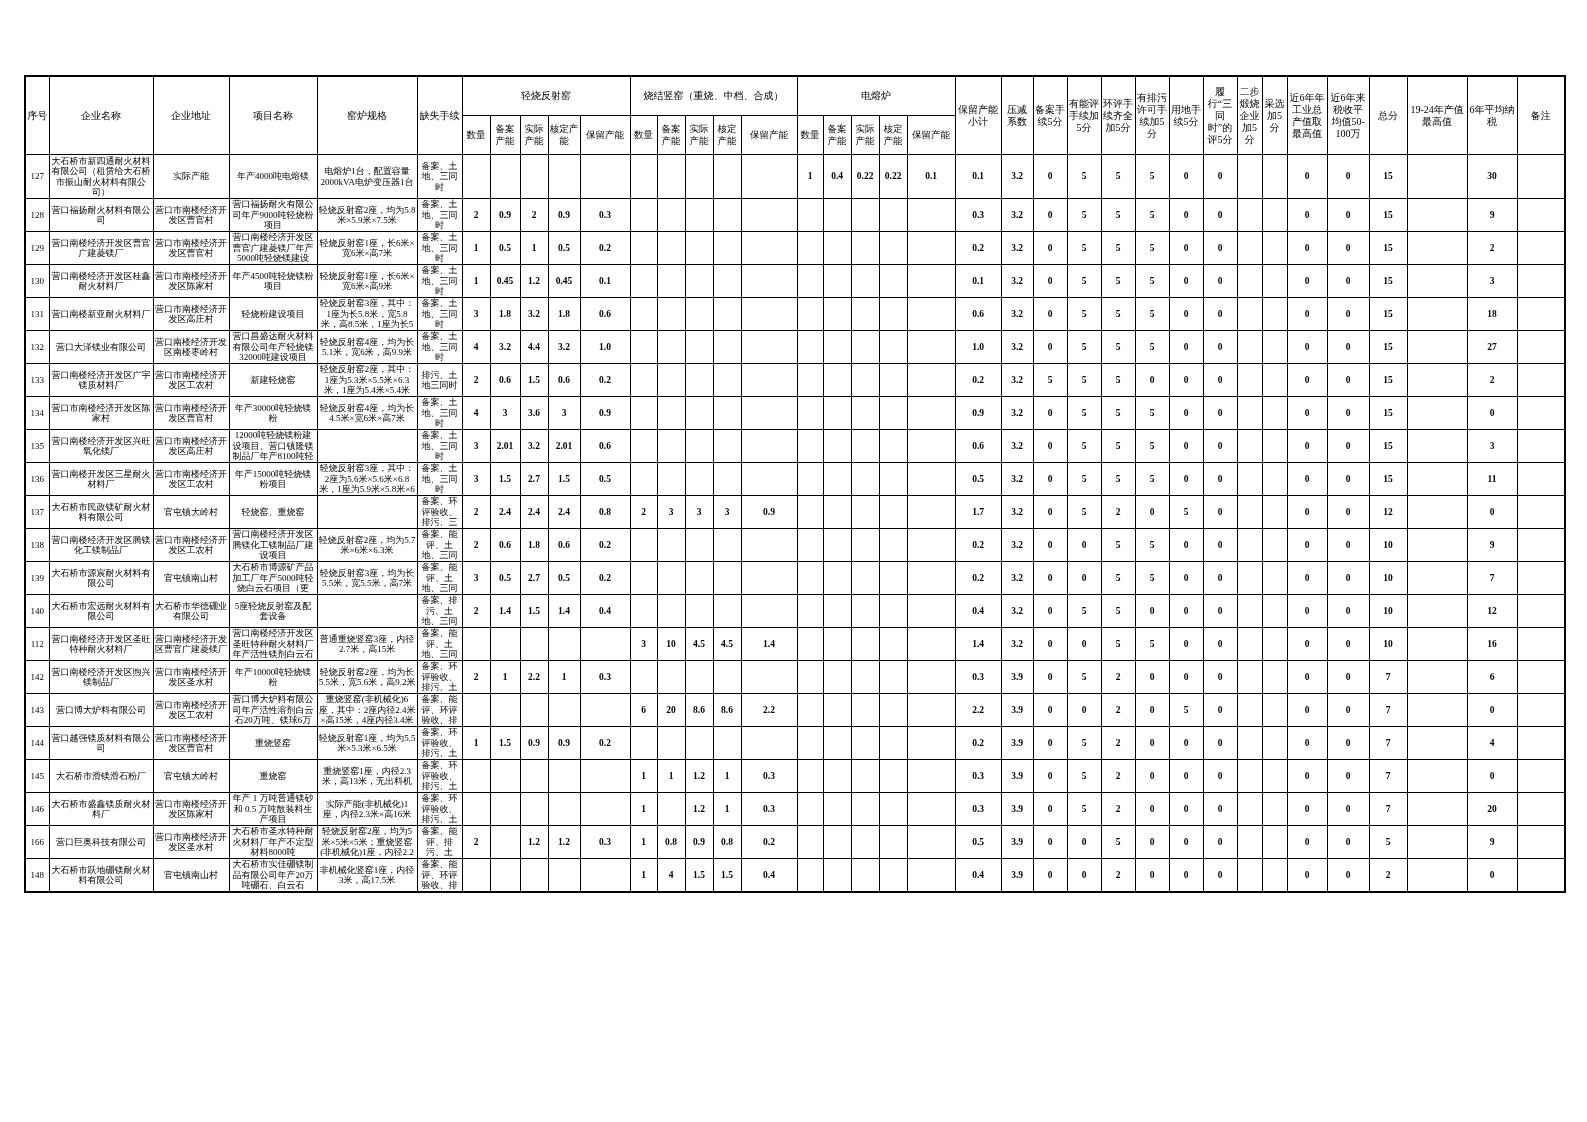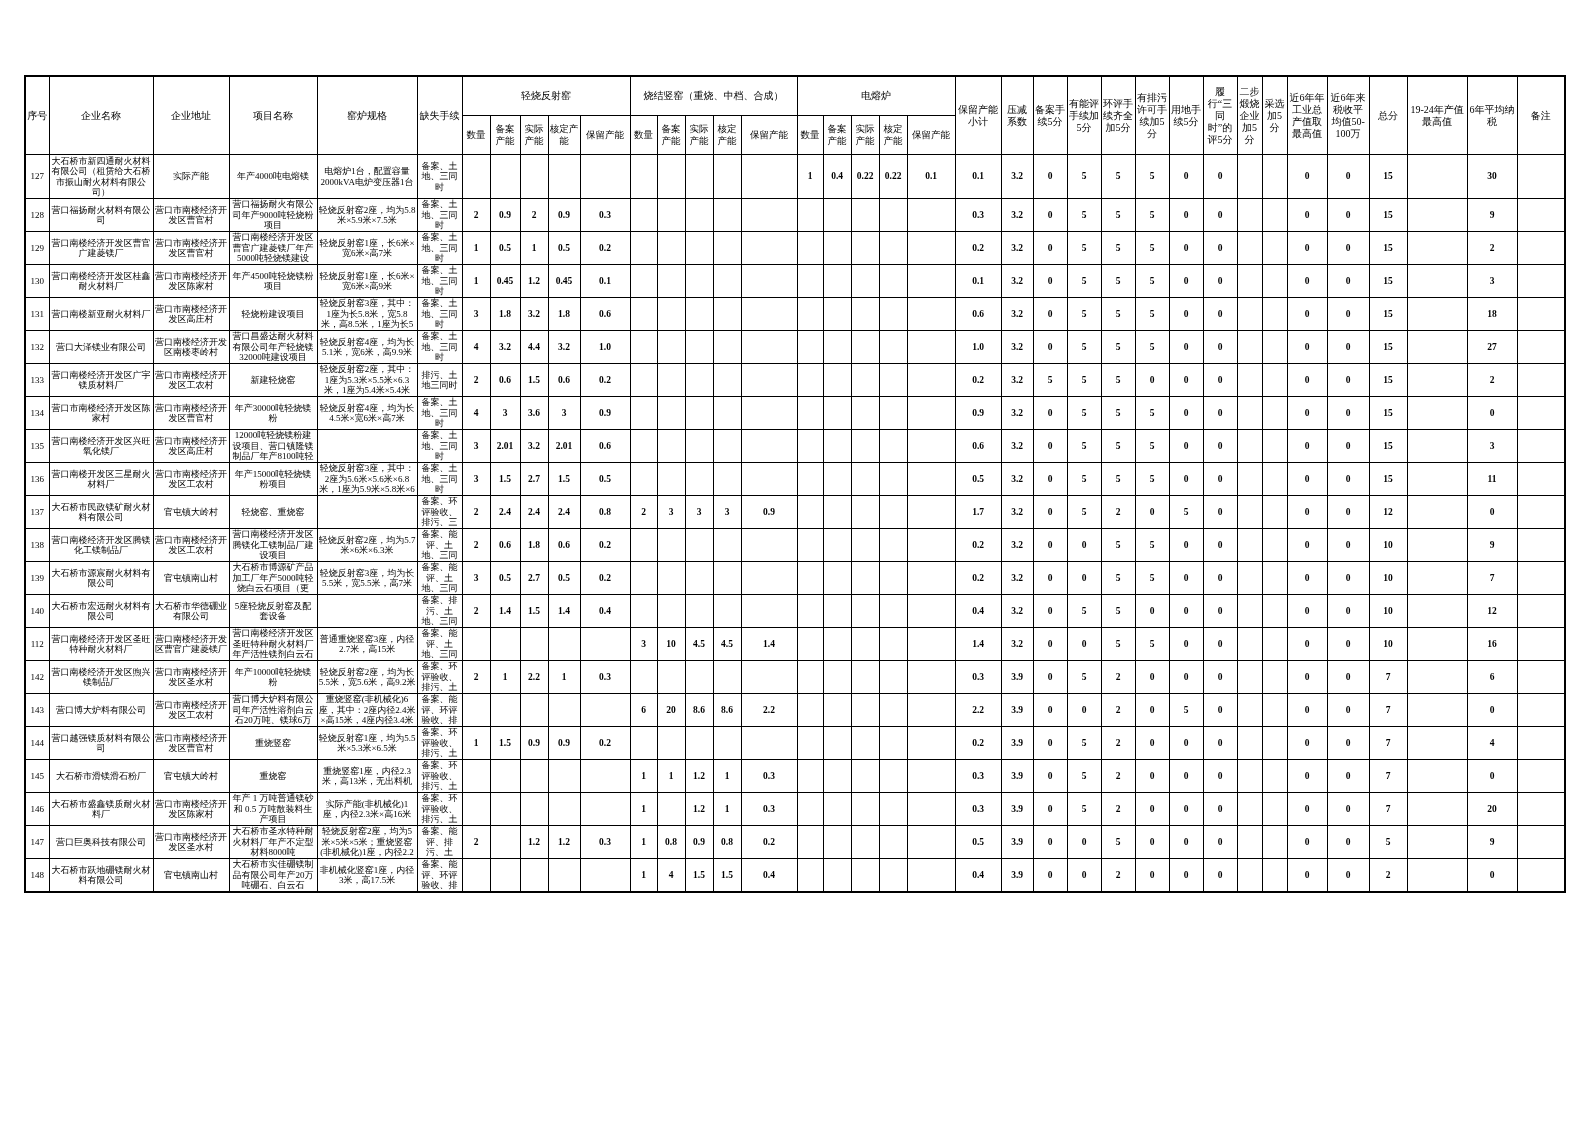--- a/index.html
+++ b/index.html
@@ -2385,21 +2385,21 @@
           </td>
           <td class="num">
             <div class="cc">20</div>
           </td>
           <td class="num">
             <div class="cc"></div>
           </td>
         </tr>
         <tr>
           <td>
-            <div class="cc">147</div>
+            <div class="cc">166</div>
           </td>
           <td>
             <div class="cc">营口巨奥科技有限公司</div>
           </td>
           <td>
             <div class="cc">营口市南楼经济开发区圣水村</div>
           </td>
           <td>
             <div class="cc">大石桥市圣水特种耐火材料厂年产不定型材料8000吨</div>
           </td>

